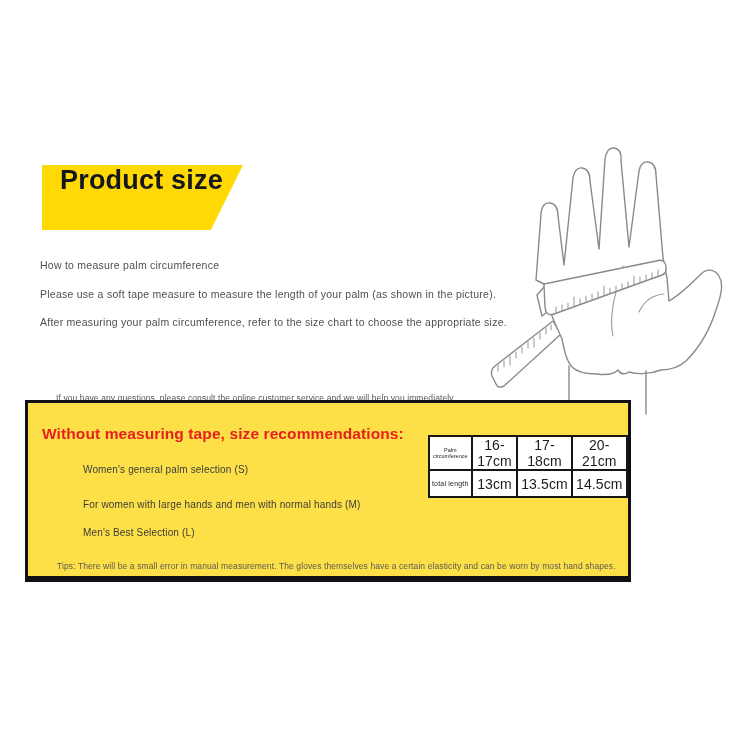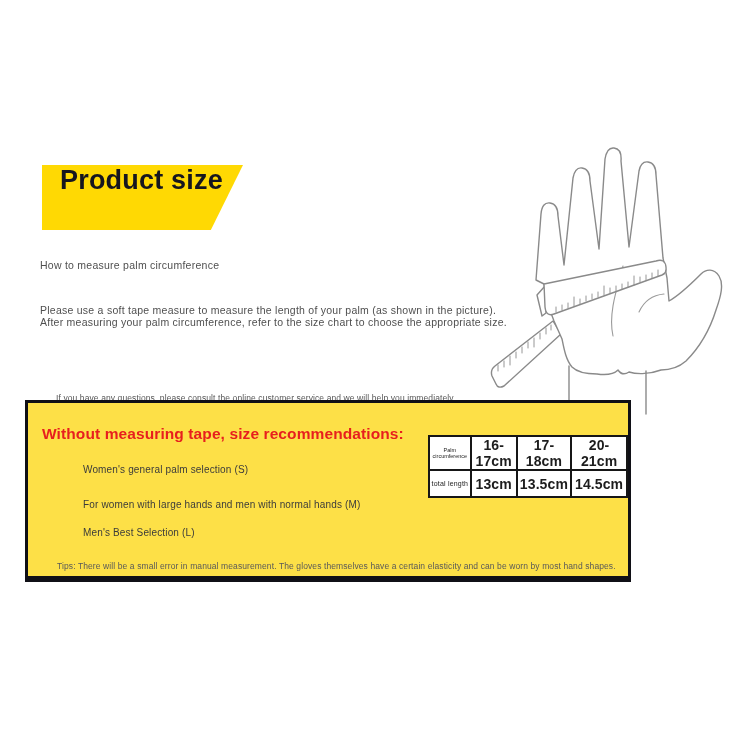--- a/index.html
+++ b/index.html
@@ -18,21 +18,21 @@
     display:flex; padding-left:18px;
   }
   .banner-text {
     font-size:27px; font-weight:700; color:#16161f; letter-spacing:.2px;
   }
 
   
   .para { position:absolute; left:40px; color:#4f4f4f; font-size:10.5px;
           letter-spacing:.25px; white-space:nowrap; }
   .para-heading { top:259px; }
-  .para-1 { top:304px;text-align:center; }
+  .para-1 { top:288px;text-align:center; }
   .para-2 { top:316px; }
   .para-note { top:393px; font-size:8.5px; color:#565656; letter-spacing:.1px;padding-left:16px; }
 
   
   .hand-illustration { position:absolute; left:480px; top:130px; width:270px; height:290px; }
 
   
   .reco-box {
     position:absolute; left:25px; top:400px; width:606px; height:182px;
     border:3px solid #101016; border-bottom-width:6px; background:#fde047;
@@ -67,21 +67,21 @@
   .size-table col.c1 { width:76px; }
   .size-table col.c2 { width:72px; }
   .size-table col.c3 { width:78px; }
   .size-table tr.hdr td { height:48px; }
   .size-table tr.r1 td { height:28px; }
   .size-table tr.r2 td { height:27px; }
   .cell-size-label { font-size:15px; letter-spacing:.5px; color:#2a2a2a; }
   .cell-szhead { font-size:26px; font-weight:400; color:#1a1a1a; }
   .cell-rowlabel-small { font-size:5.5px; color:#4a4a4a; letter-spacing:0; }
   .cell-rowlabel { font-size:7px; color:#333; letter-spacing:.2px; }
-  .cell-value { font-size:14px; font-weight:700; letter-spacing:.1px; }
+  .cell-value { font-size:14px; font-weight:400; letter-spacing:.1px; }
 </style>
 </head>
 <body>
 
 <div class="page">
 
   <div class="banner">
     <span class="banner-text">Product size</span>
   </div>
 

